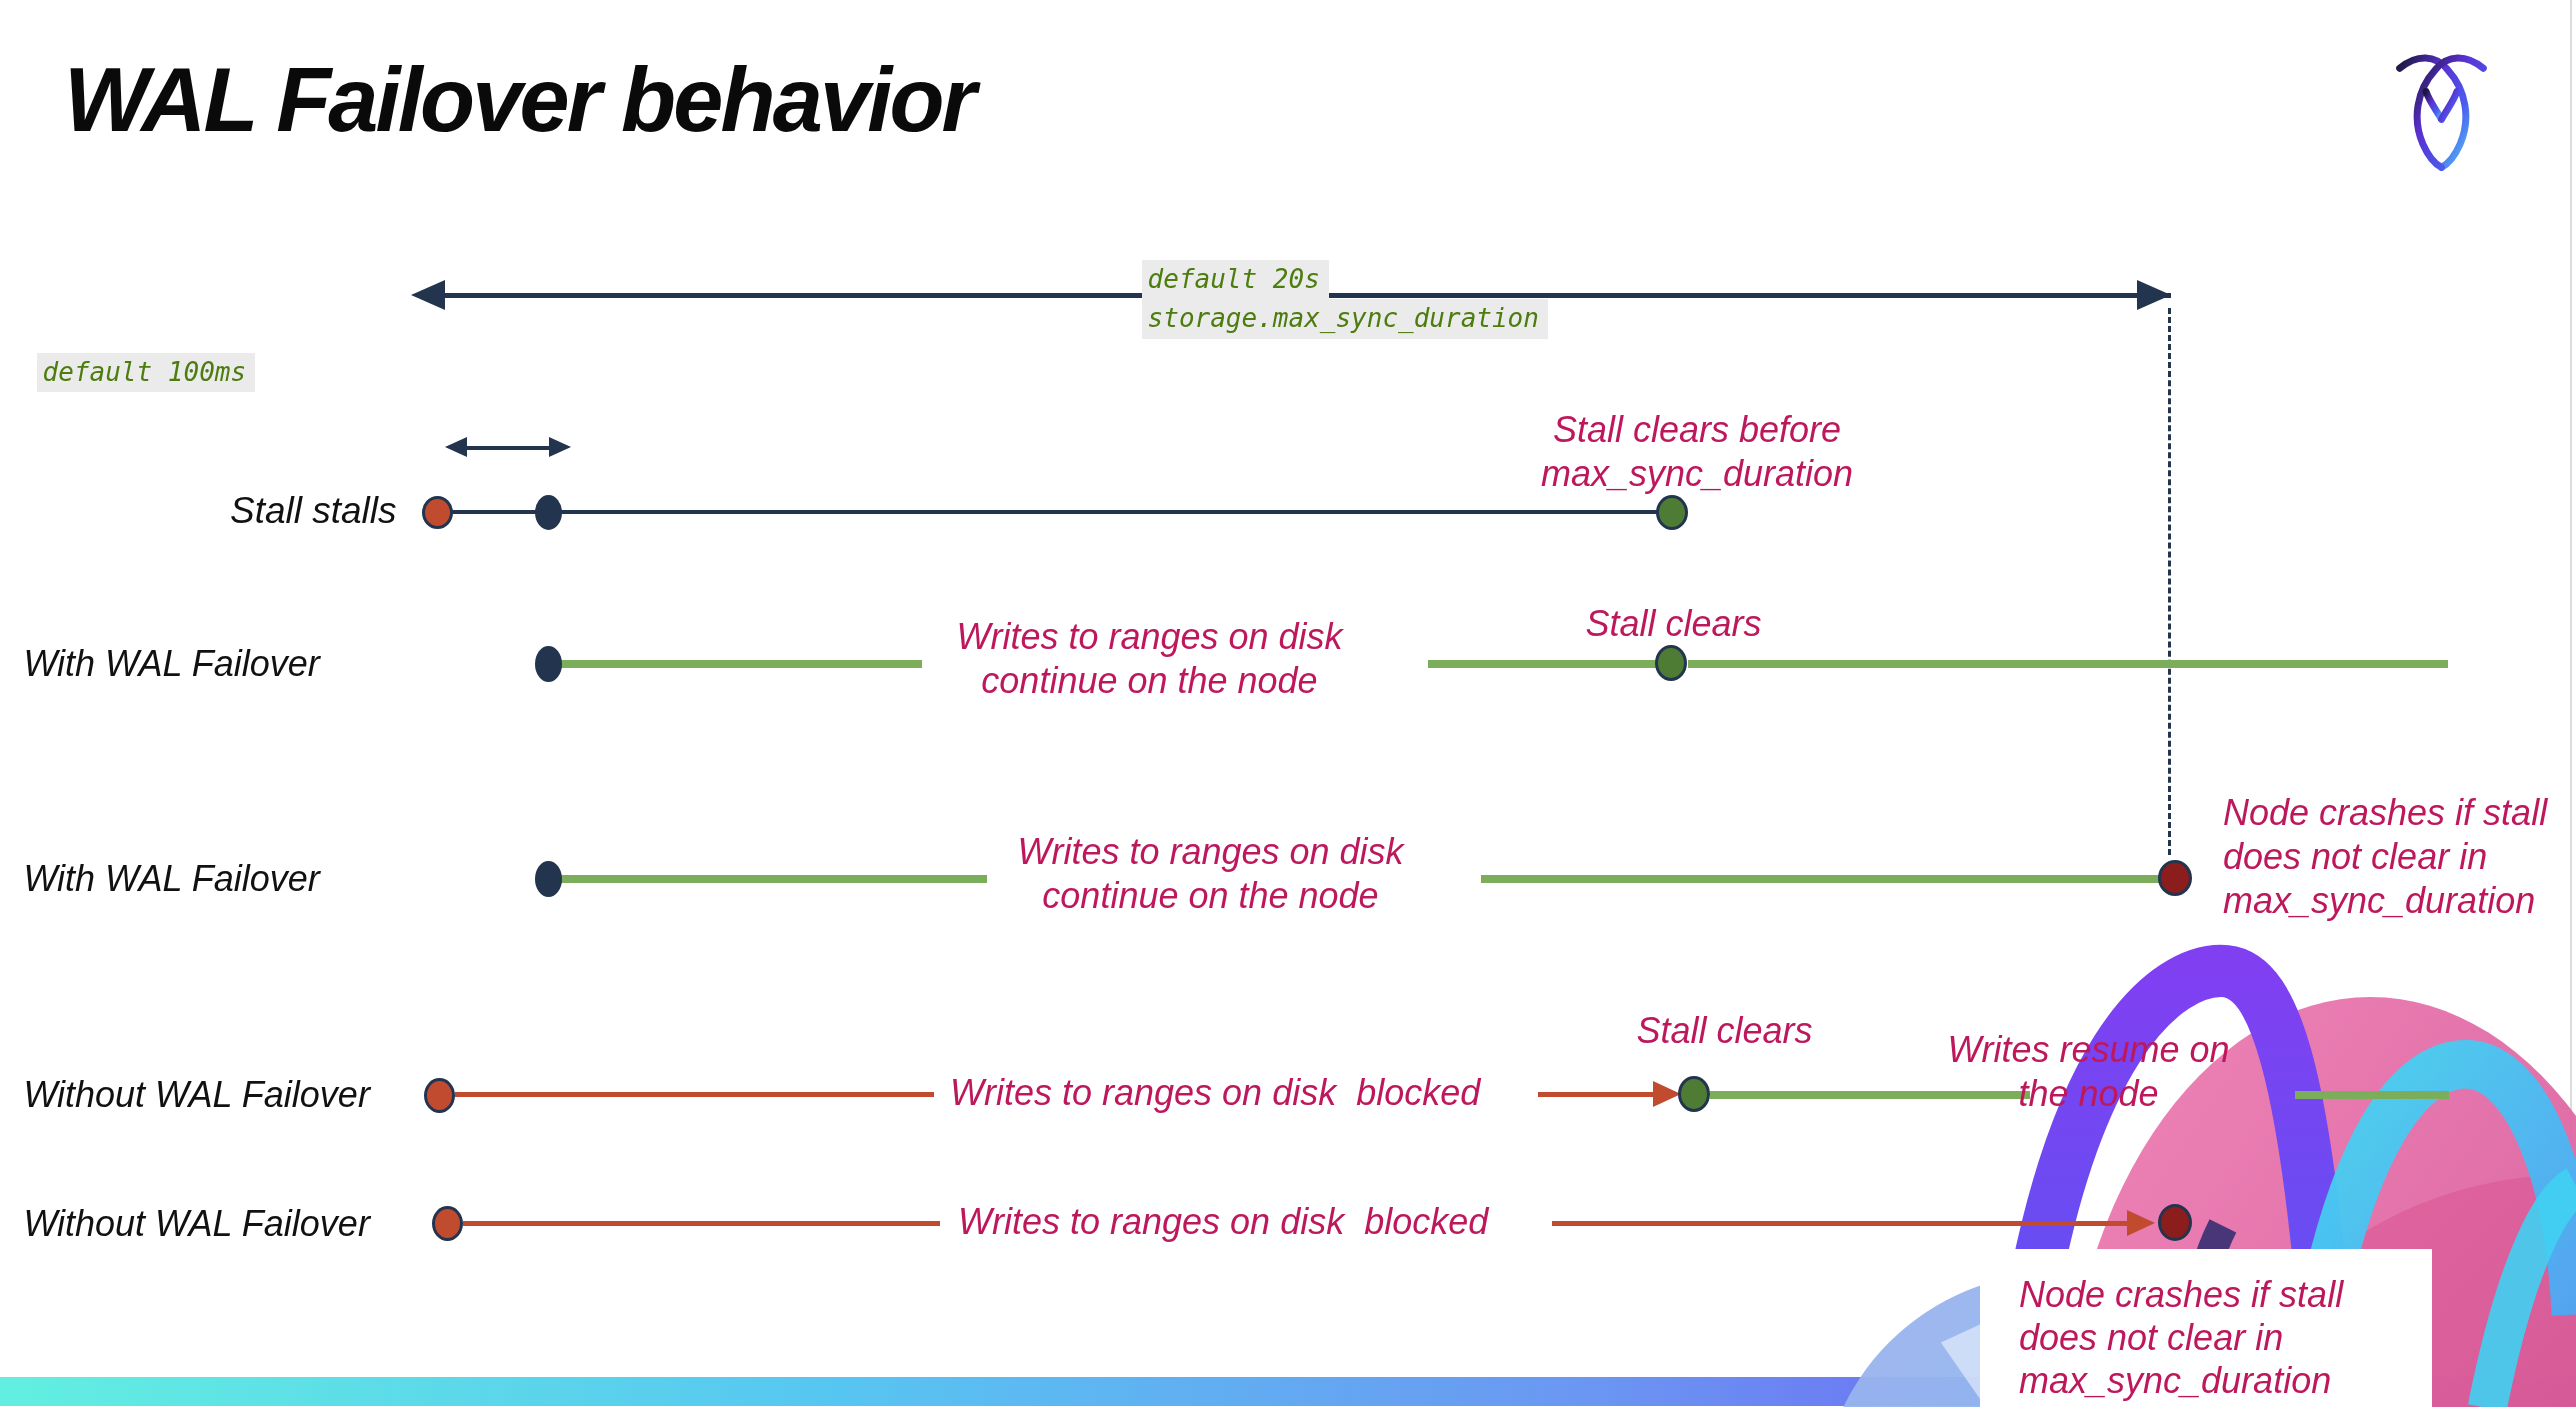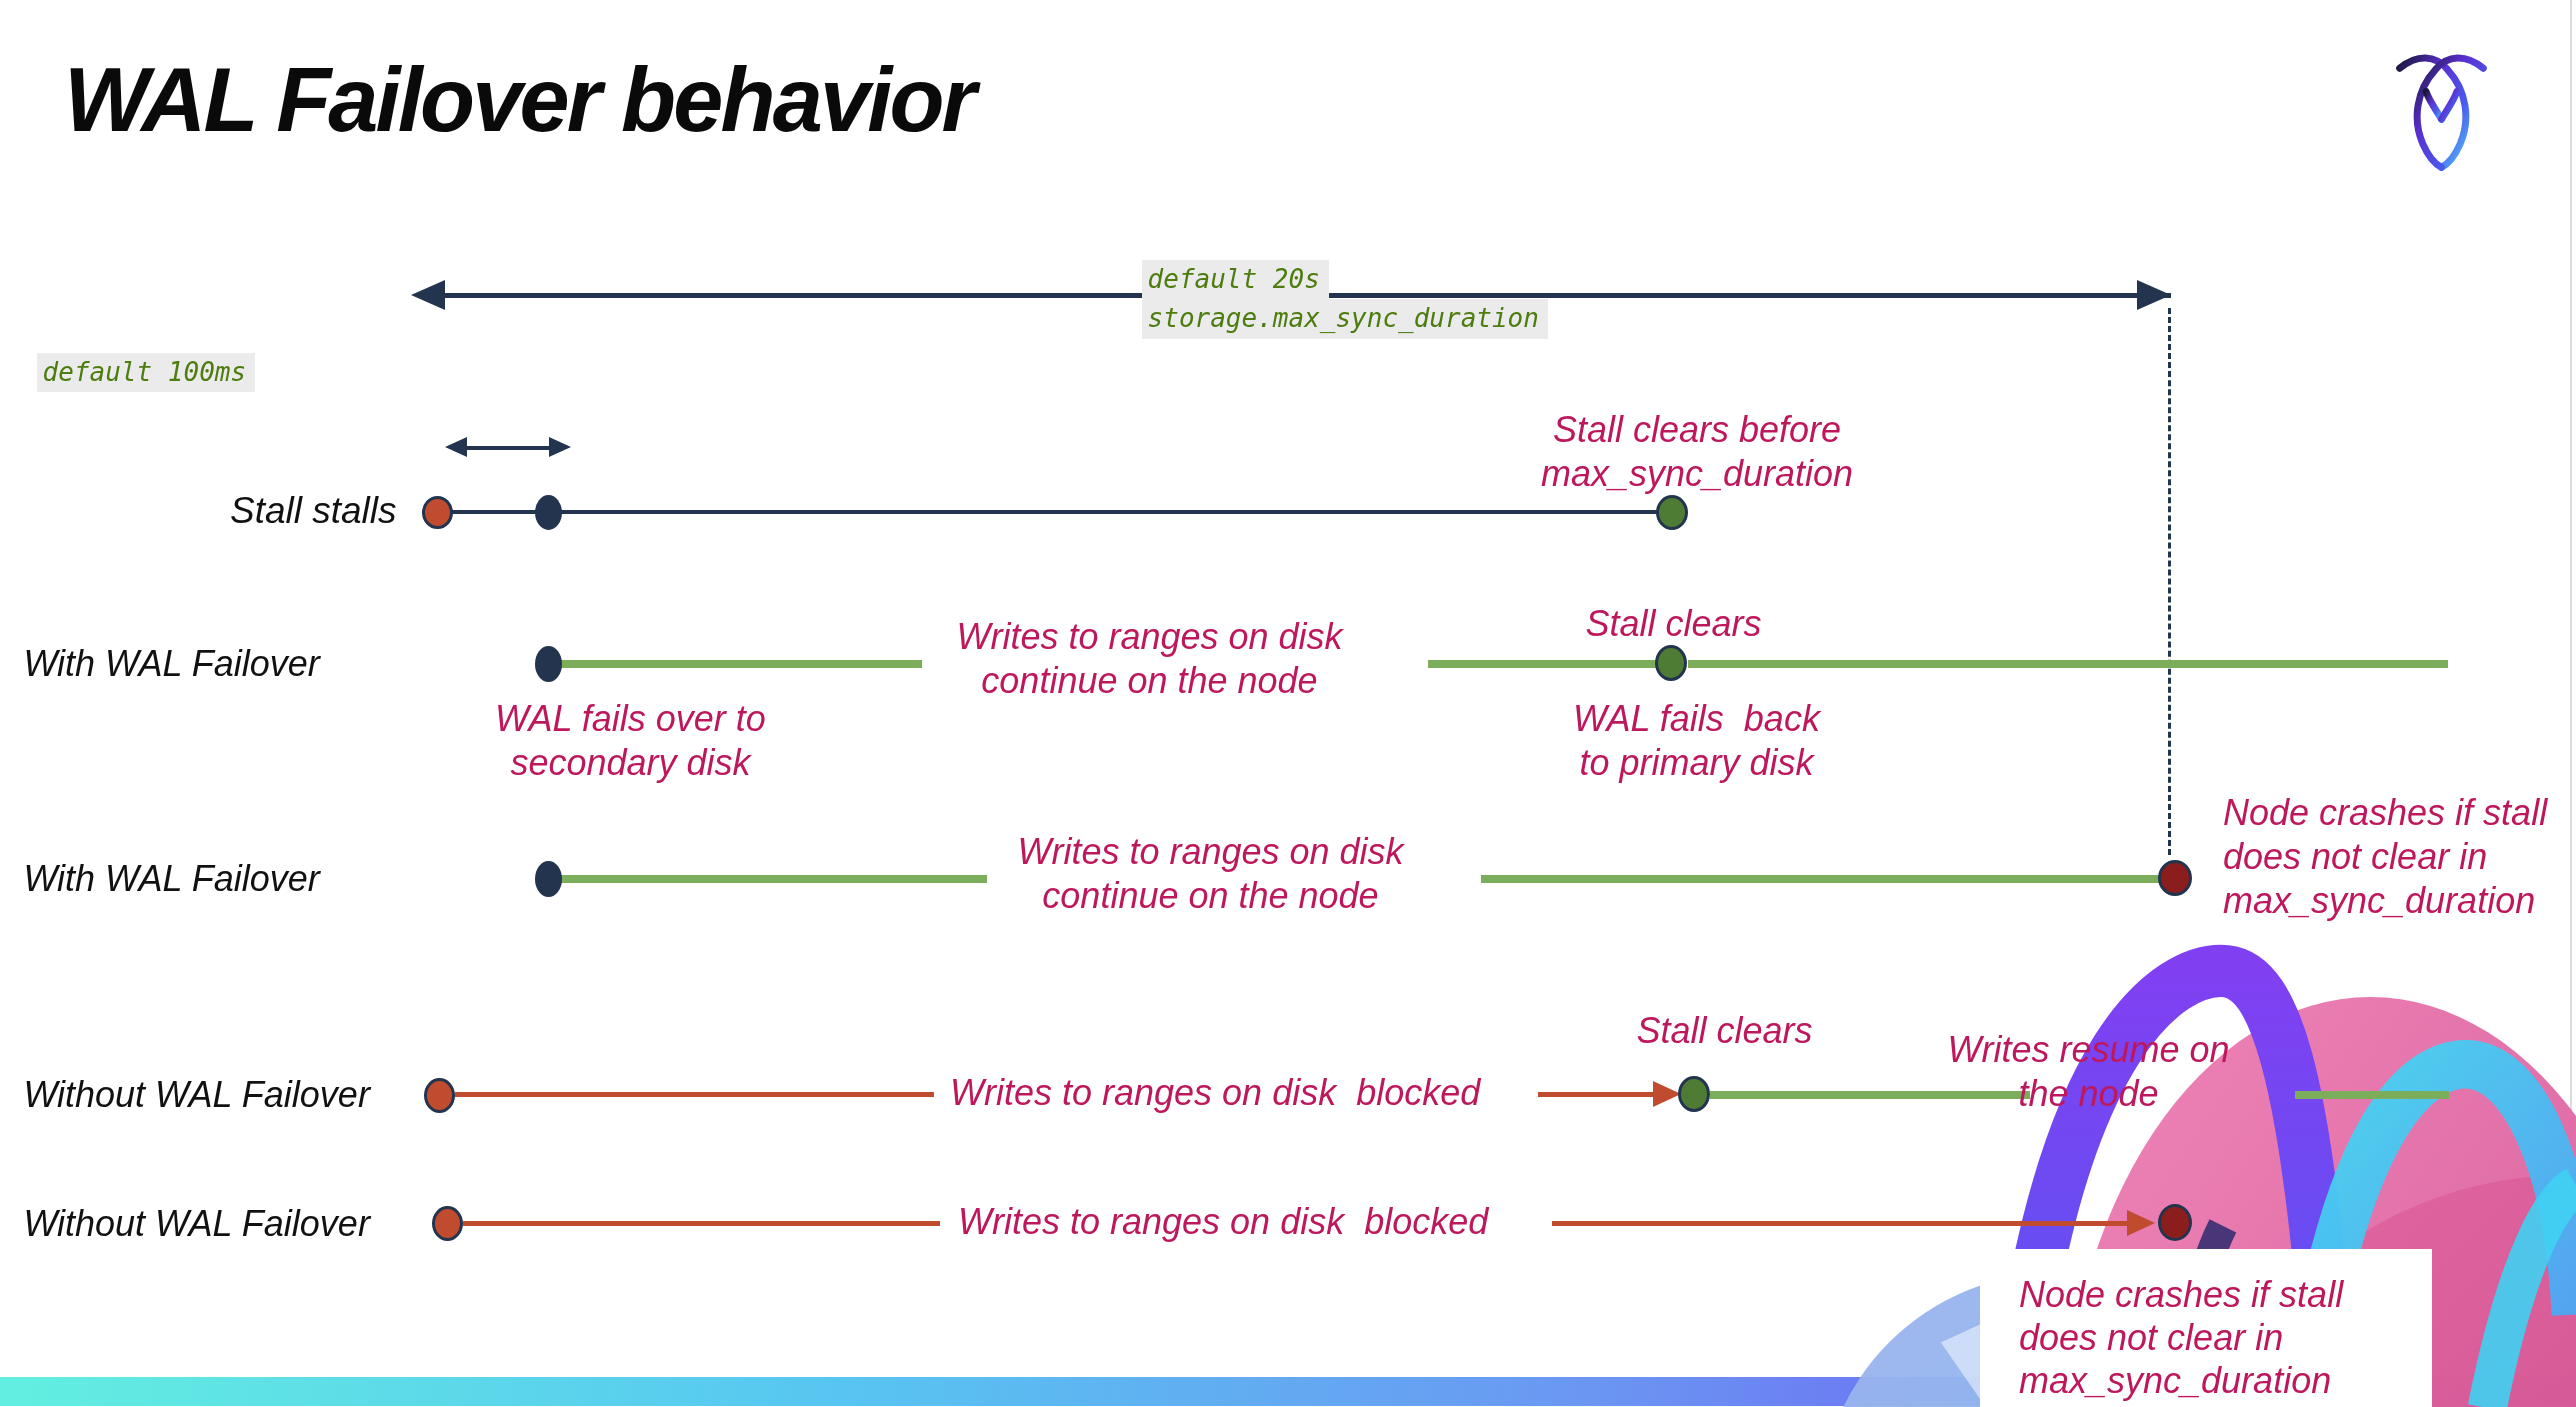--- a/index.html
+++ b/index.html
@@ -126,24 +126,20 @@
 
   <div class="abs rowlabel" style="left:23.4px;top:643px;">With WAL Failover</div>
   <div class="dot navy" style="left:535px;top:646px;width:27px;height:36px;"></div>
   <div class="hline green-line" style="left:561px;top:660px;width:361px;"></div>
   <div class="abs ann center" style="left:944px;top:615px;width:411px;">Writes to ranges on disk
 continue on the node</div>
   <div class="hline green-line" style="left:1428px;top:660px;width:230px;"></div>
   <div class="dot green" style="left:1655px;top:645px;width:32px;height:36px;"></div>
   <div class="hline green-line" style="left:1688px;top:660px;width:760px;"></div>
   <div class="abs ann center" style="left:1552px;top:602px;width:243px;">Stall clears</div>
-  <div class="abs ann center" style="left:439px;top:697px;width:383px;">WAL fails over to
-secondary disk</div>
-  <div class="abs ann center" style="left:1505px;top:697px;width:383px;">WAL fails  back
-to primary disk</div>
 
   <div class="abs rowlabel" style="left:23.4px;top:858px;">With WAL Failover</div>
   <div class="dot navy" style="left:535px;top:861px;width:27px;height:36px;"></div>
   <div class="hline green-line" style="left:561px;top:875px;width:426px;"></div>
   <div class="abs ann center" style="left:1000px;top:830px;width:421px;">Writes to ranges on disk
 continue on the node</div>
   <div class="hline green-line" style="left:1481px;top:875px;width:679px;"></div>
   <div class="dot maroon" style="left:2158px;top:860px;width:34px;height:36px;"></div>
   <div class="abs ann" style="left:2223px;top:791px;width:355px;">Node crashes if stall
 does not clear in

